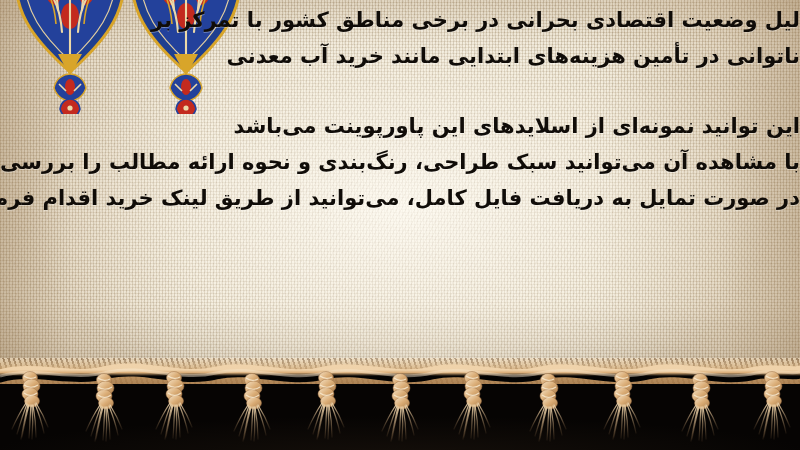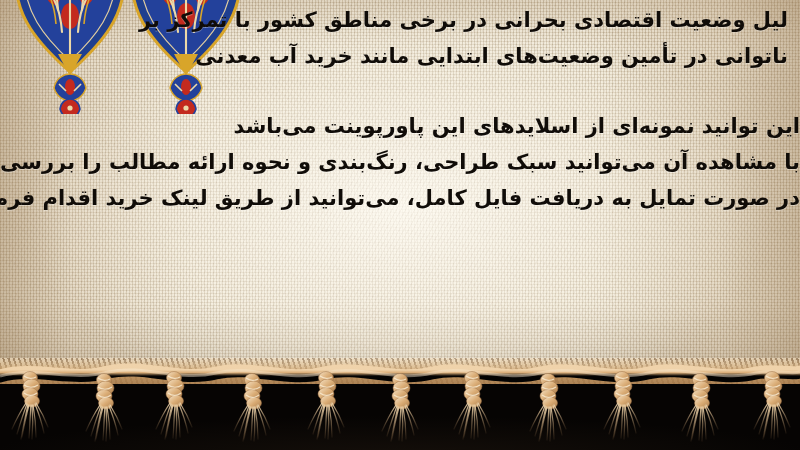--- a/index.html
+++ b/index.html
@@ -53,21 +53,21 @@
   .para{margin:0;padding:0;}
   .line{
     font-size:21px;
     line-height:36px;
     font-weight:700;
     letter-spacing:0px;
     white-space:nowrap;
     text-shadow:0 1px 0 rgba(255,255,255,.30);
   }
   .para-top{position:absolute;top:2px;right:0;width:800px;}
-  .para-top .line{text-align:right;padding-left:0;padding-right:12px;}
+  .para-top .line{text-align:right;padding-left:0;padding-right:0;}
   .para-top .l1{margin-right:0;padding-left:222px;text-align:left;}
   .para-top .l2{padding-left:228px;text-align:left;}
 
   .para-body{position:absolute;top:108px;right:0;width:800px;}
   .para-body .l3{padding-left:242px;text-align:left;}
   .para-body .l4{padding-left:104px;text-align:left;}
   .para-body .l5{padding-left:104px;text-align:left;}
 
   
   .black-band{
@@ -199,21 +199,21 @@
         <path d="M-10 0 C -9 -7, -4 -10, 0 -10 C 4 -10, 9 -7, 10 0 C 8 6, 4 9, 0 9 C -4 9, -8 6, -10 0 Z" fill="#c32a1e" stroke="#23419b" stroke-width="1.6"></path>
         <circle cx="0" cy="-1" r="2.6" fill="#ecd9a8"></circle>
       </g>
     </svg>
   </div>
 
   <div class="textblock">
 
     <div class="para para-top">
       <div class="line l1">لیل وضعیت اقتصادی بحرانی در برخی مناطق کشور با تمرکز بر</div>
-      <div class="line l2">ناتوانی در تأمین وضعیت‌های ابتدایی مانند خرید آب معدنی</div>
+      <div class="line l2">ناتوانی در تأمین هزینه‌های ابتدایی مانند خرید آب معدنی</div>
     </div>
 
     <div class="para para-body">
       <div class="line l3">این توانید نمونه‌ای از اسلایدهای این پاورپوینت می‌باشد</div>
       <div class="line l4">با مشاهده آن می‌توانید سبک طراحی، رنگ‌بندی و نحوه ارائه مطالب را بررسی نمایید</div>
       <div class="line l5">در صورت تمایل به دریافت فایل کامل، می‌توانید از طریق لینک خرید اقدام فرمایید</div>
     </div>
 
   </div>
 

